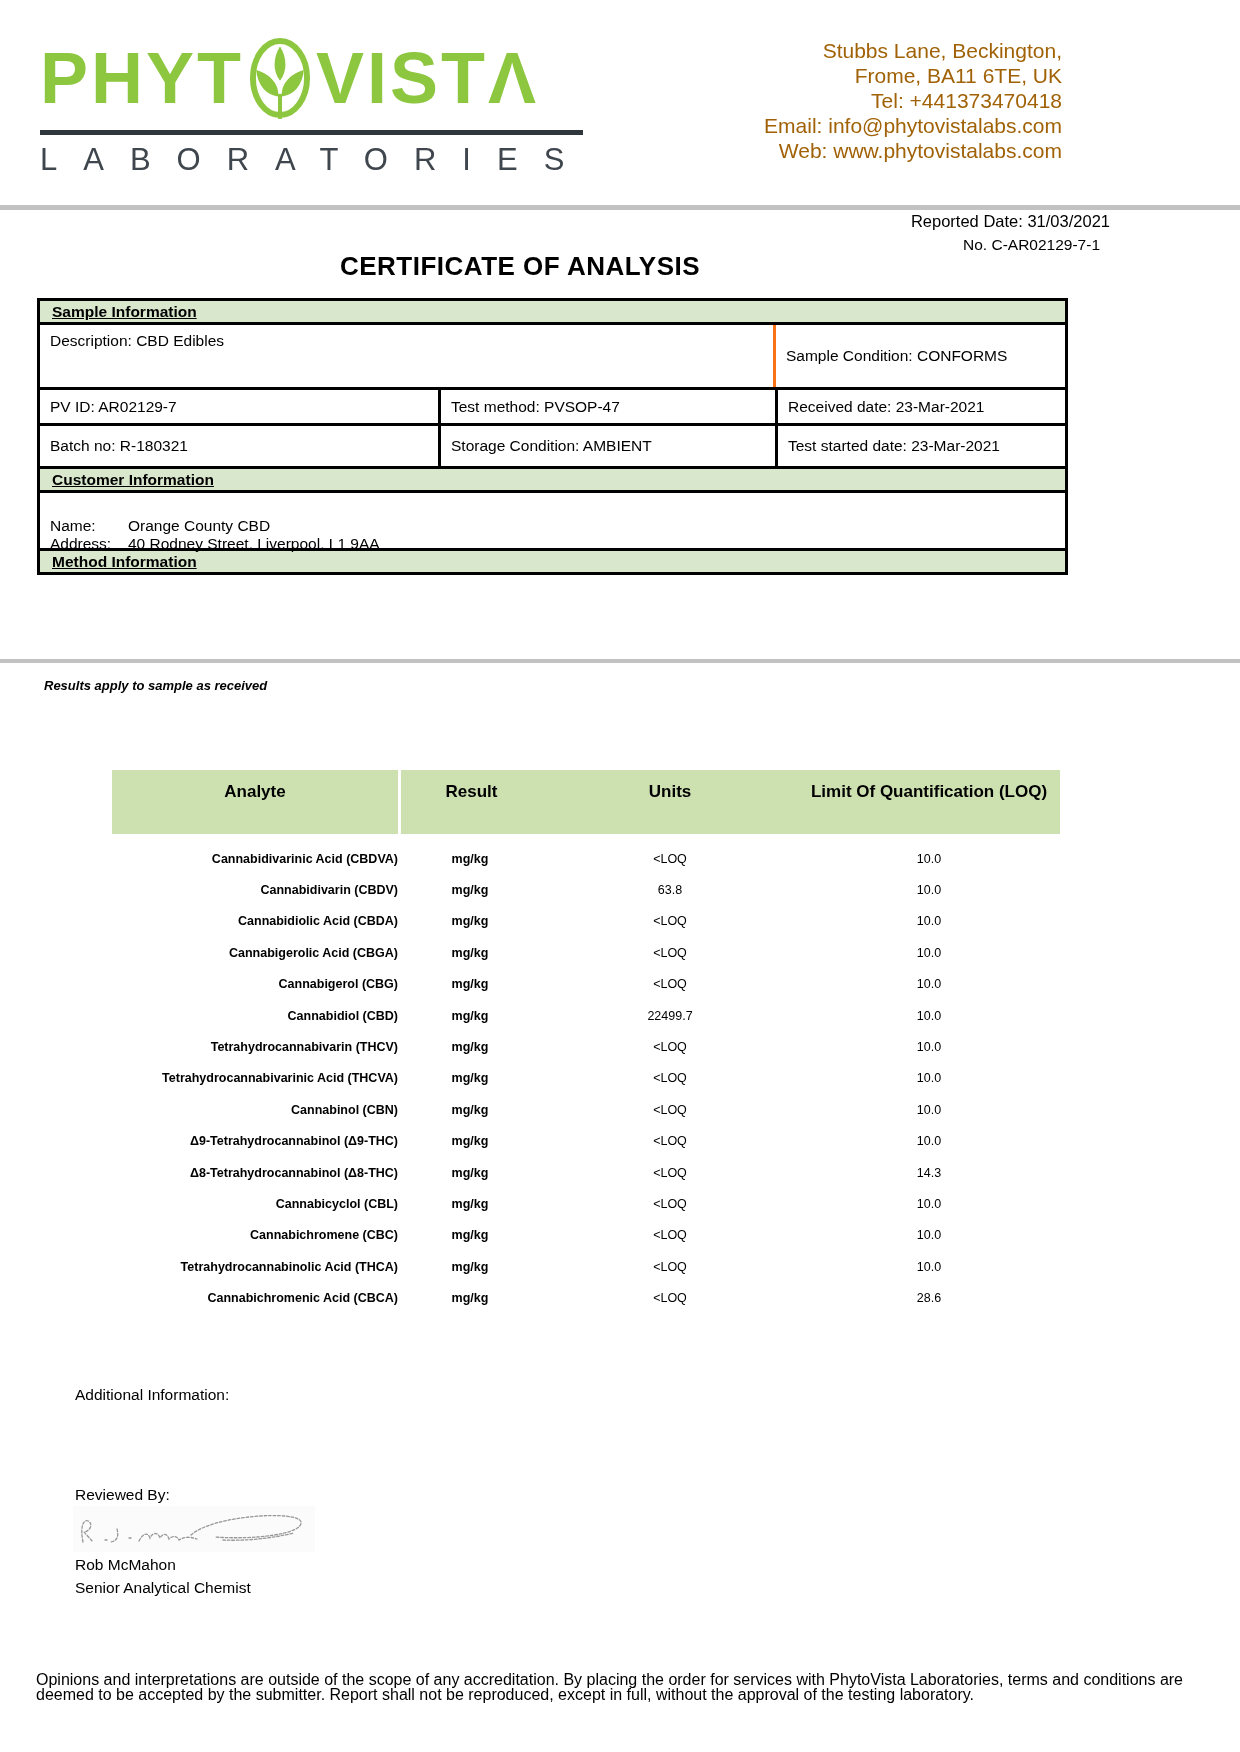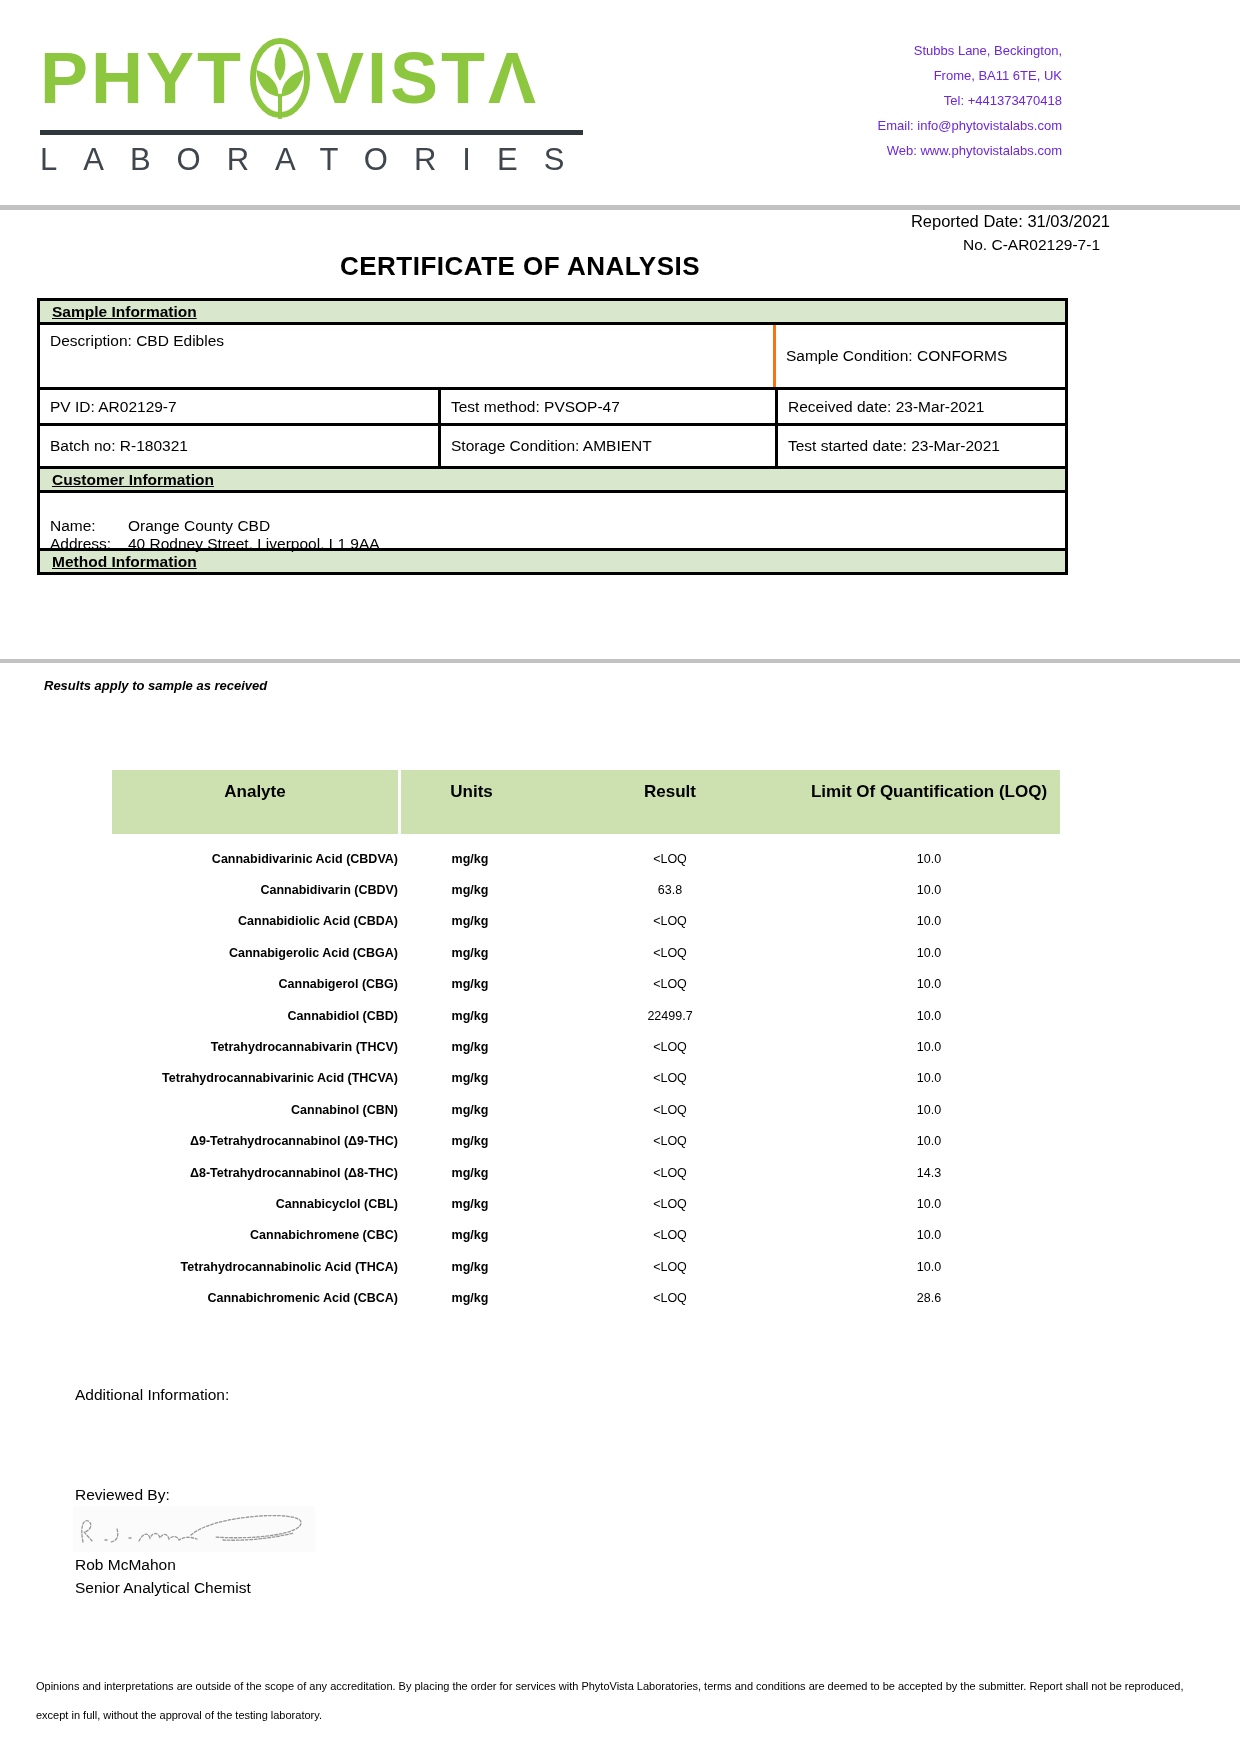--- a/index.html
+++ b/index.html
@@ -9,21 +9,21 @@
 
   
   .logo-block{position:absolute;left:40px;top:30px;width:560px;}
   .logo-line{display:flex;align-items:center;height:96px;}
   .logo-txt{font-size:72px;font-weight:bold;color:#8dc63f;letter-spacing:3px;line-height:1;}
   .leaf-svg{width:66px;height:88px;margin:0 3px;}
   .logo-rule{width:543px;height:5px;background:#2f363c;margin:4px 0 8px 0;}
   .logo-sub{font-size:31px;color:#3f464d;letter-spacing:26px;white-space:nowrap;line-height:1.1;}
 
   .contact{position:absolute;top:38px;right:178px;text-align:right;
-           font-size:13px;line-height:25px;color:#6d28d9;}
+           font-size:21px;line-height:25px;color:#a16207;}
 
   .rule{position:absolute;left:0;width:1240px;background:#c2c2c2;}
   .rule1{top:205px;height:5px;}
   .rule2{top:659px;height:4px;}
 
   .reported-date{position:absolute;top:212px;right:130px;font-size:16.5px;}
   .report-no{position:absolute;top:236px;right:140px;font-size:15.5px;}
   .doc-title{position:absolute;top:251px;left:0;width:1040px;margin:0;
              text-align:center;font-size:26px;font-weight:bold;letter-spacing:.5px;}
 
@@ -66,21 +66,21 @@
   .td-result{text-align:center;}
   .td-loq{text-align:center;}
 
   
   .additional{position:absolute;left:75px;top:1386px;font-size:15.5px;font-weight:normal;}
   .reviewed-by{position:absolute;left:75px;top:1486px;font-size:15.5px;}
   .sig-wrap{position:absolute;left:73px;top:1506px;width:242px;height:46px;background:#fbfbfb;}
   .sig-name{position:absolute;left:75px;top:1556px;font-size:15.5px;}
   .sig-title{position:absolute;left:75px;top:1579px;font-size:15.5px;}
   .footer-text{position:absolute;left:36px;top:1672px;width:1168px;
-               font-size:11px;line-height:29px;}
+               font-size:16px;line-height:15px;}
 </style>
 </head>
 <body>
 
 <div class="page">
 
   <div class="logo-block">
     <div class="logo-line">
       <span class="logo-txt">PHYT</span>
       <svg class="leaf-svg" viewBox="0 0 100 124" xmlns="http://www.w3.org/2000/svg">
@@ -147,22 +147,22 @@
   </div>
 
   <div class="rule rule2"></div>
 
   <div class="results-note">Results apply to sample as received</div>
 
   <div class="results">
     <div class="thead">
       <div class="th-analyte">Analyte</div>
       <div class="th-rest">
+        <div class="th">Result</div>
         <div class="th">Units</div>
-        <div class="th">Result</div>
         <div class="th">Limit Of Quantification (LOQ)</div>
       </div>
     </div>
     <div class="tbody">
 
         <div class="tr">
           <div class="td td-analyte">Cannabidivarinic Acid (CBDVA)</div>
           <div class="td td-units">mg/kg</div>
           <div class="td td-result">&lt;LOQ</div>
           <div class="td td-loq">10.0</div>

